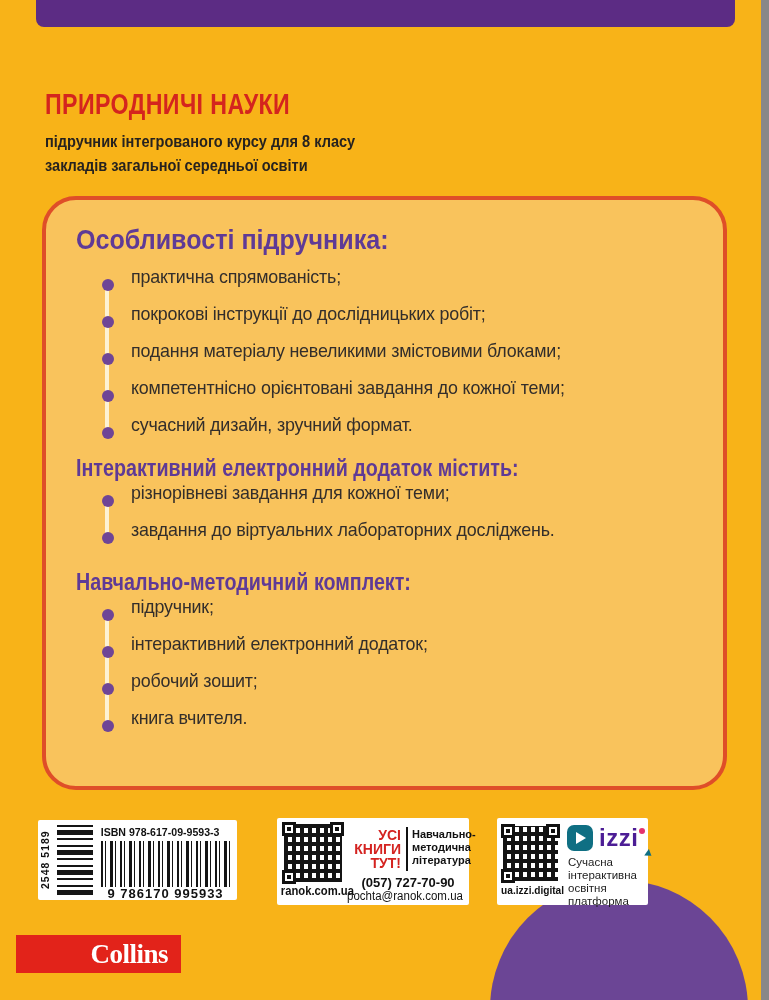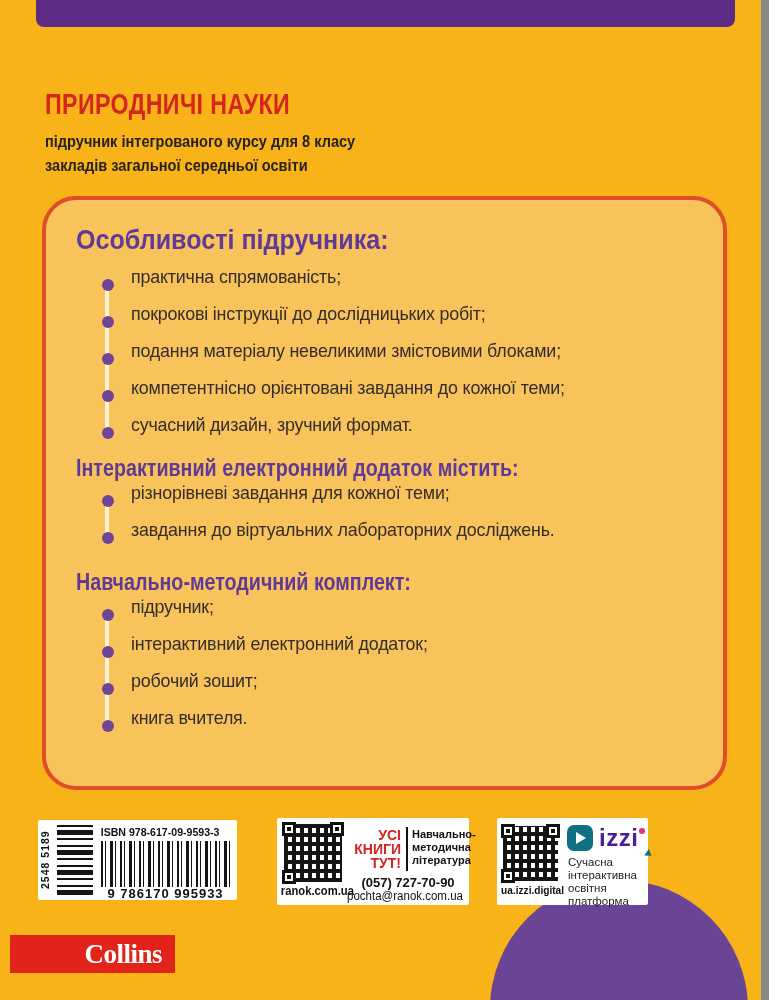--- a/index.html
+++ b/index.html
@@ -99,21 +99,21 @@
     border-radius:50%;background:#E5326E;}
   .izzi-arrow{position:absolute;left:79px;top:25px;width:0;height:0;
     border-left:6px solid #0F6F83;border-top:4px solid transparent;
     border-bottom:4px solid transparent;transform:rotate(35deg);}
   .izzi-desc{position:absolute;left:71px;top:38px;color:#1c1c1c;
     font-size:11.5px;font-weight:400;line-height:13px;}
   
   .circle{position:absolute;left:490px;top:880px;width:258px;height:258px;
     border-radius:50%;background:#6B4595;z-index:1;}
   
-  .collins{position:absolute;left:10px;top:935px;width:165px;height:38px;
+  .collins{position:absolute;left:16px;top:935px;width:165px;height:38px;
     background:#E2231A;z-index:2;display:flex;align-items:center;
     justify-content:flex-end;padding-right:13px;box-sizing:border-box;}
   .collins span{color:#fff;font-family:"Liberation Serif", serif;
     font-weight:700;font-size:27px;letter-spacing:-.5px;}
 </style>
 </head>
 <body>
 
 <div id="cover">
 

